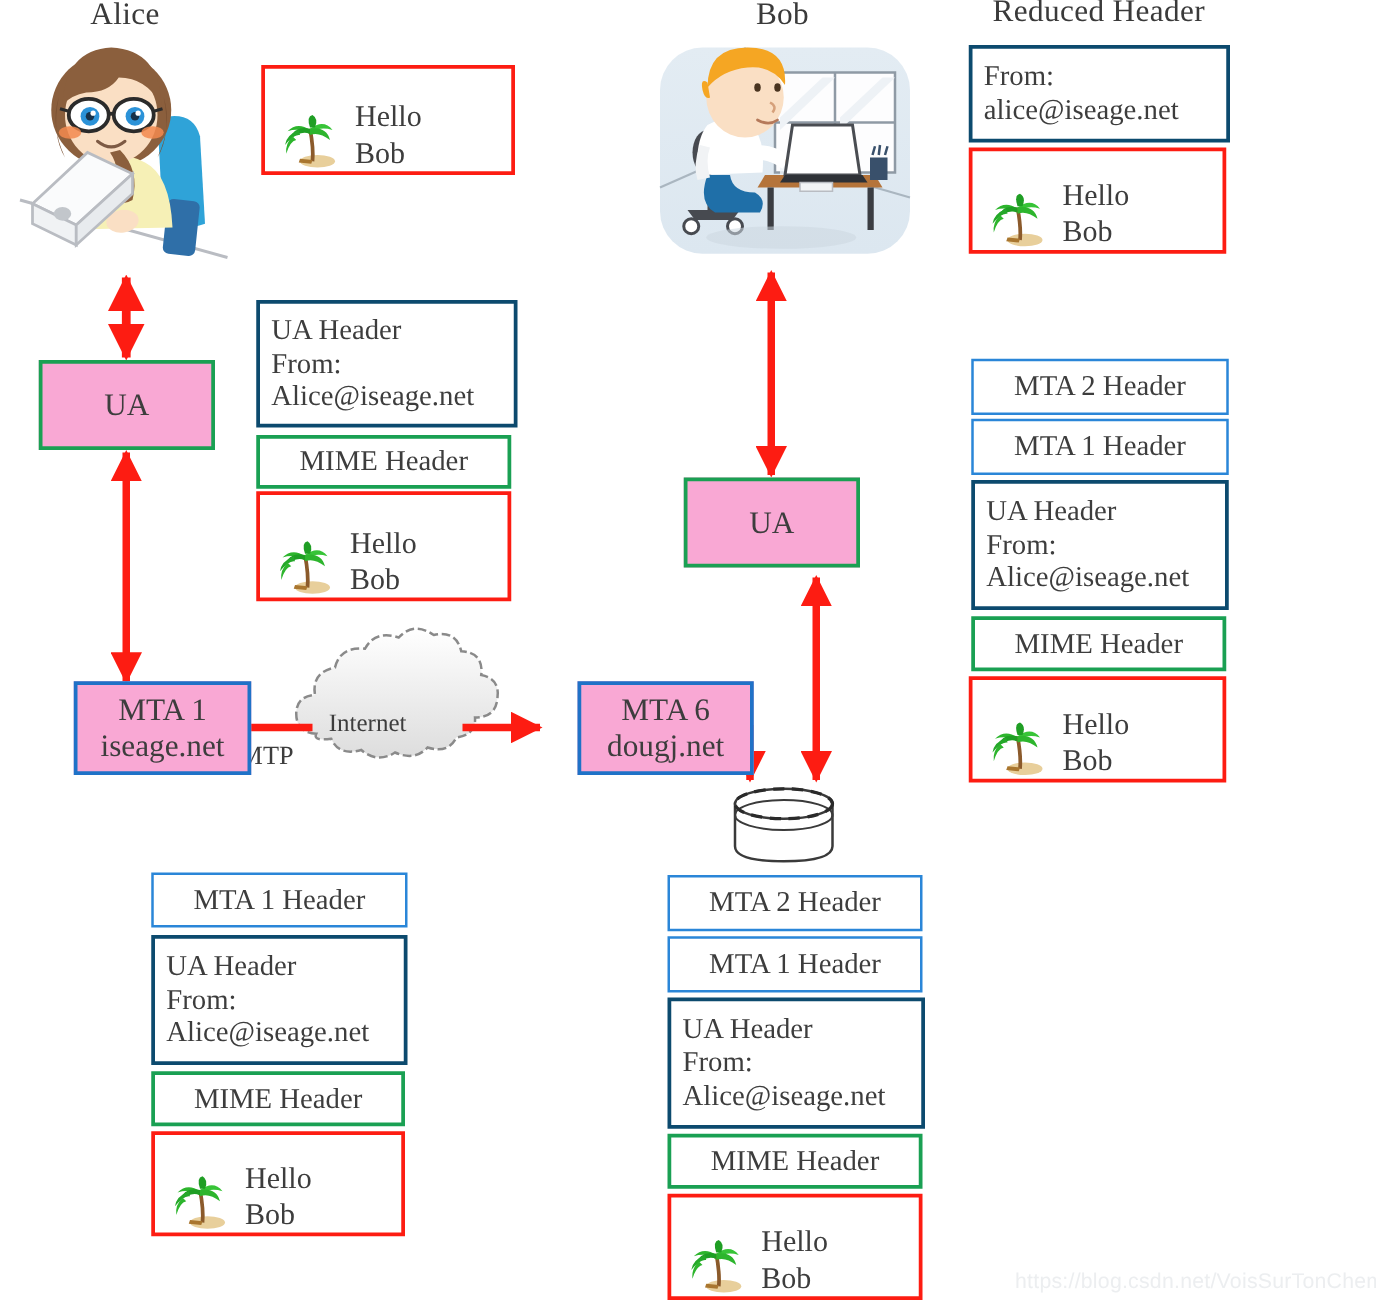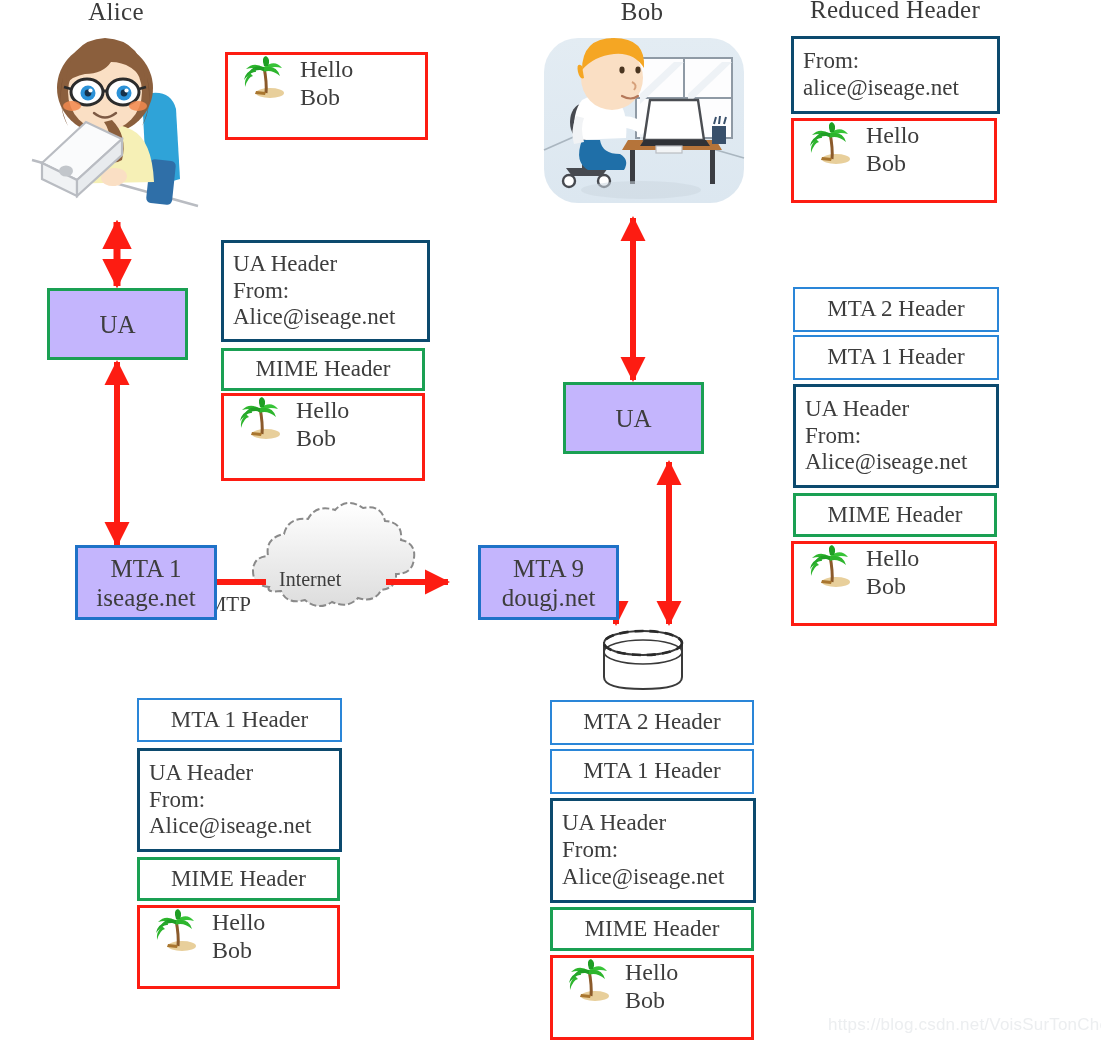--- a/index.html
+++ b/index.html
@@ -5,21 +5,21 @@
   * { box-sizing: border-box; }
   html, body { margin:0; padding:0; }
   body {
     width:1101px; height:1044px;
     background:#ffffff;
     font-family:"Liberation Serif", serif;
     color:#1a1a1a;
     position:relative;
     overflow:hidden;
   }
-  #stage { position:absolute; left:16px; top:0; width:1065px; height:1044px;text-decoration:underline; }
+  #stage { position:absolute; left:0; top:0; width:1065px; height:1044px;text-decoration:underline; }
 
   .abs { position:absolute; }
 
   
   .plain-label {
     font-family:"Liberation Serif", serif;
     font-size:25px;
     color:#3a3a3a;
     text-align:center;
     white-space:nowrap;
@@ -40,27 +40,27 @@
   .pbox.left   { justify-content:flex-start; padding-left:9px; text-align:left; }
   .b-red    { border:3px solid #fd1c12; }
   .b-purple { border:3px solid #0c4a6e; }
   .b-green  { border:3px solid #1aa053;align-items:center; }
   .b-blue   { border:3px solid #1f72c7;margin-left:29px; }
   .b-blue-thin { border:2px solid #2a86d8; }
 
   .pbox .txt { white-space:pre-line; }
 
   
-  .msgbox { display:flex; align-items:flex-start; gap:14px; padding-left:12px; }
+  .msgbox { display:flex; align-items:flex-end; gap:14px; padding-left:12px; }
   .palm { width:46px; height:46px; flex:0 0 46px; }
   .msgtxt { white-space:pre-line; font-size:24px; color:#3d3d3d; line-height:1.18; }
 
   
   .node {
-    background:#c4b5fd;
+    background:#f9a8d4;
     display:flex; align-items:center; justify-content:center;
     text-align:center;
     font-family:"Liberation Serif", serif;
     font-size:25px; color:#3d3d3d;
     line-height:1.16;
     white-space:pre-line;
   }
 
   
   .watermark {
@@ -314,21 +314,21 @@
   <div class="node b-green abs" style="left:31px; top:288px; width:141px; height:72px;">
     <span>UA</span>
   </div>
 
   <div class="node b-blue abs" style="left:30px; top:545px; width:142px; height:75px;">
     <span>MTA 1
 iseage.net</span>
   </div>
 
   <div class="node b-blue abs" style="left:433px; top:545px; width:141px; height:75px;">
-    <span>MTA 9
+    <span>MTA 6
 dougj.net</span>
   </div>
 
   <div class="node b-green abs" style="left:547px; top:382px; width:141px; height:72px;">
     <span>UA</span>
   </div>
 
   <div class="pbox b-blue-thin center abs" style="left:121px; top:698px; width:205px; height:44px;">
     <div class="txt">MTA 1 Header</div>
   </div>

